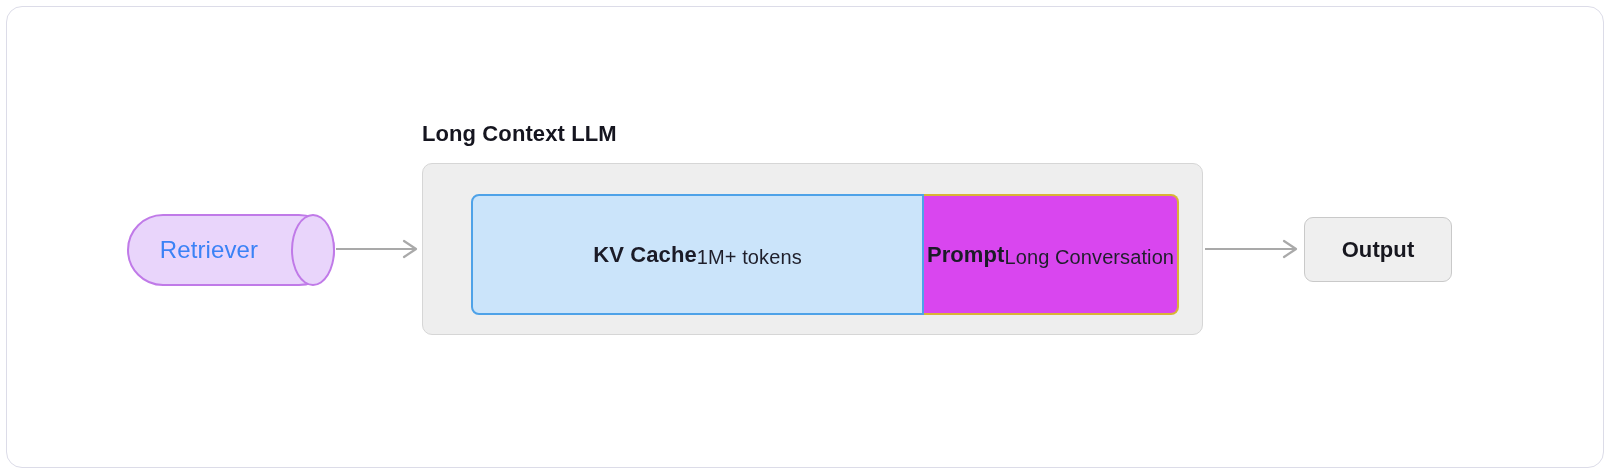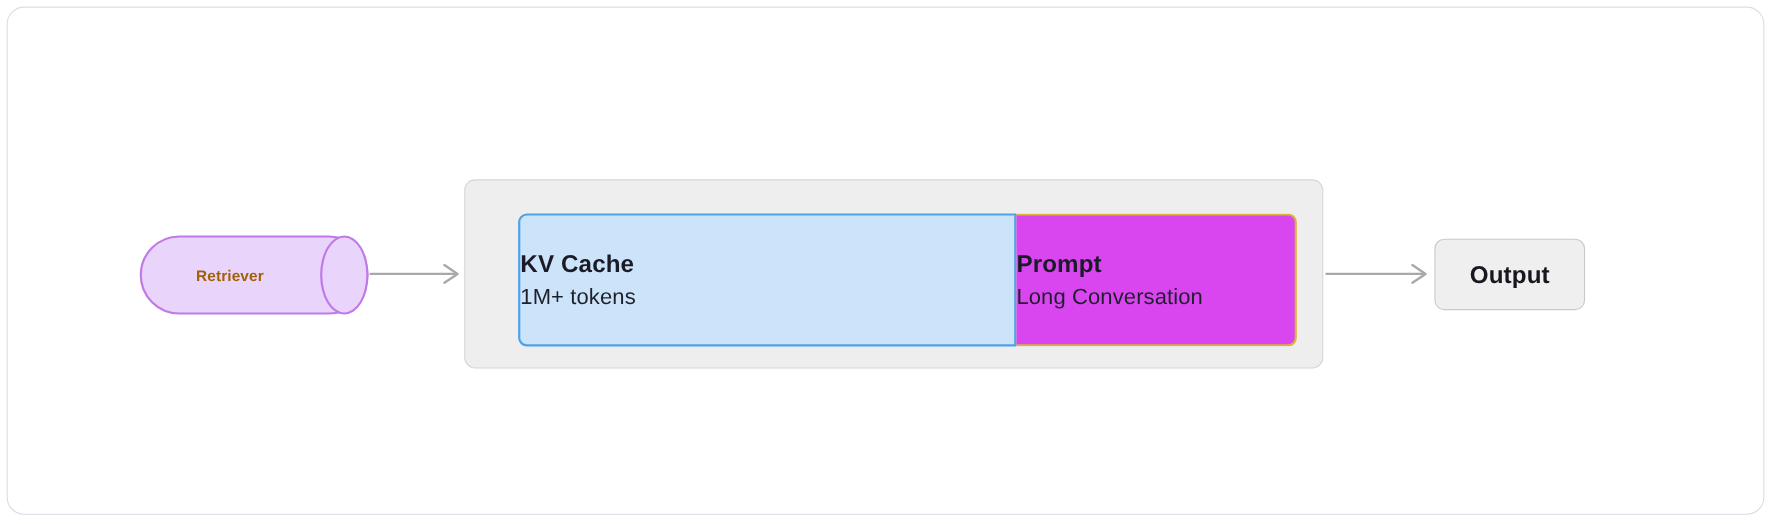--- a/index.html
+++ b/index.html
@@ -66,23 +66,23 @@
   }
   .cyl-label {
     position: absolute;
     left: 0;
     top: 0;
     width: 164px;
     height: 72px;
     display: flex;
     align-items: center;
     justify-content: center;
-    font-size: 14px;
-    font-weight: bold;
-    color: #a16207;
+    font-size: 24px;
+    font-weight: normal;
+    color: #3b82f6;
     letter-spacing: 0.1px;
   }
 
   
   .arrow {
     position: absolute;
     height: 24px;
   }
   .arrow svg { display: block; overflow: visible; }
 
@@ -115,22 +115,22 @@
     left: 48px;
     top: 30px;
     display: flex;
     align-items: stretch;
   }
 
   .slot {
     box-sizing: border-box;
     height: 121px;
     display: flex;
-    flex-direction: column;
-    align-items: flex-start;
+    flex-direction: row;
+    align-items: center;
     justify-content: center;
     text-align: center;
   }
   .slot-title {
     font-size: 22px;
     font-weight: bold;
     color: #1b1b27;
     line-height: 1.15;
     letter-spacing: 0.1px;
   }
@@ -155,21 +155,21 @@
     border: 2.2px solid #d9b436;
     border-left: none;
     border-radius: 0 8px 8px 0;
   }
 
   
   .output-box {
     position: absolute;
     left: 1304px;
     top: 217px;
-    width: 137px;
+    width: 148px;
     height: 65px;
     box-sizing: border-box;
     background: #efefef;
     border: 1.5px solid #c9c9c9;
     border-radius: 9px;
     display: flex;
     align-items: center;
     justify-content: center;
     font-size: 22px;
     font-weight: bold;
@@ -190,20 +190,21 @@
     <div class="cyl-label">Retriever</div>
   </div>
 
   <div class="arrow" style="left:336px; top:237px; width:86px;">
     <svg width="86" height="24" viewBox="0 0 86 24">
       <line x1="0" y1="12" x2="78" y2="12" stroke="#a9a9a9" stroke-width="2.2"></line>
       <polyline points="68,4 80,12 68,20" fill="none" stroke="#a9a9a9" stroke-width="2.2" stroke-linecap="round" stroke-linejoin="round"></polyline>
     </svg>
   </div>
 
+  <div class="group-label">Long Context LLM</div>
 
   <div class="llm-container">
     <div class="slot-row">
 
       <div class="slot slot-kv">
         <div class="slot-title">KV Cache</div>
         <div class="slot-sub">1M+ tokens</div>
       </div>
 
       <div class="slot slot-prompt">

